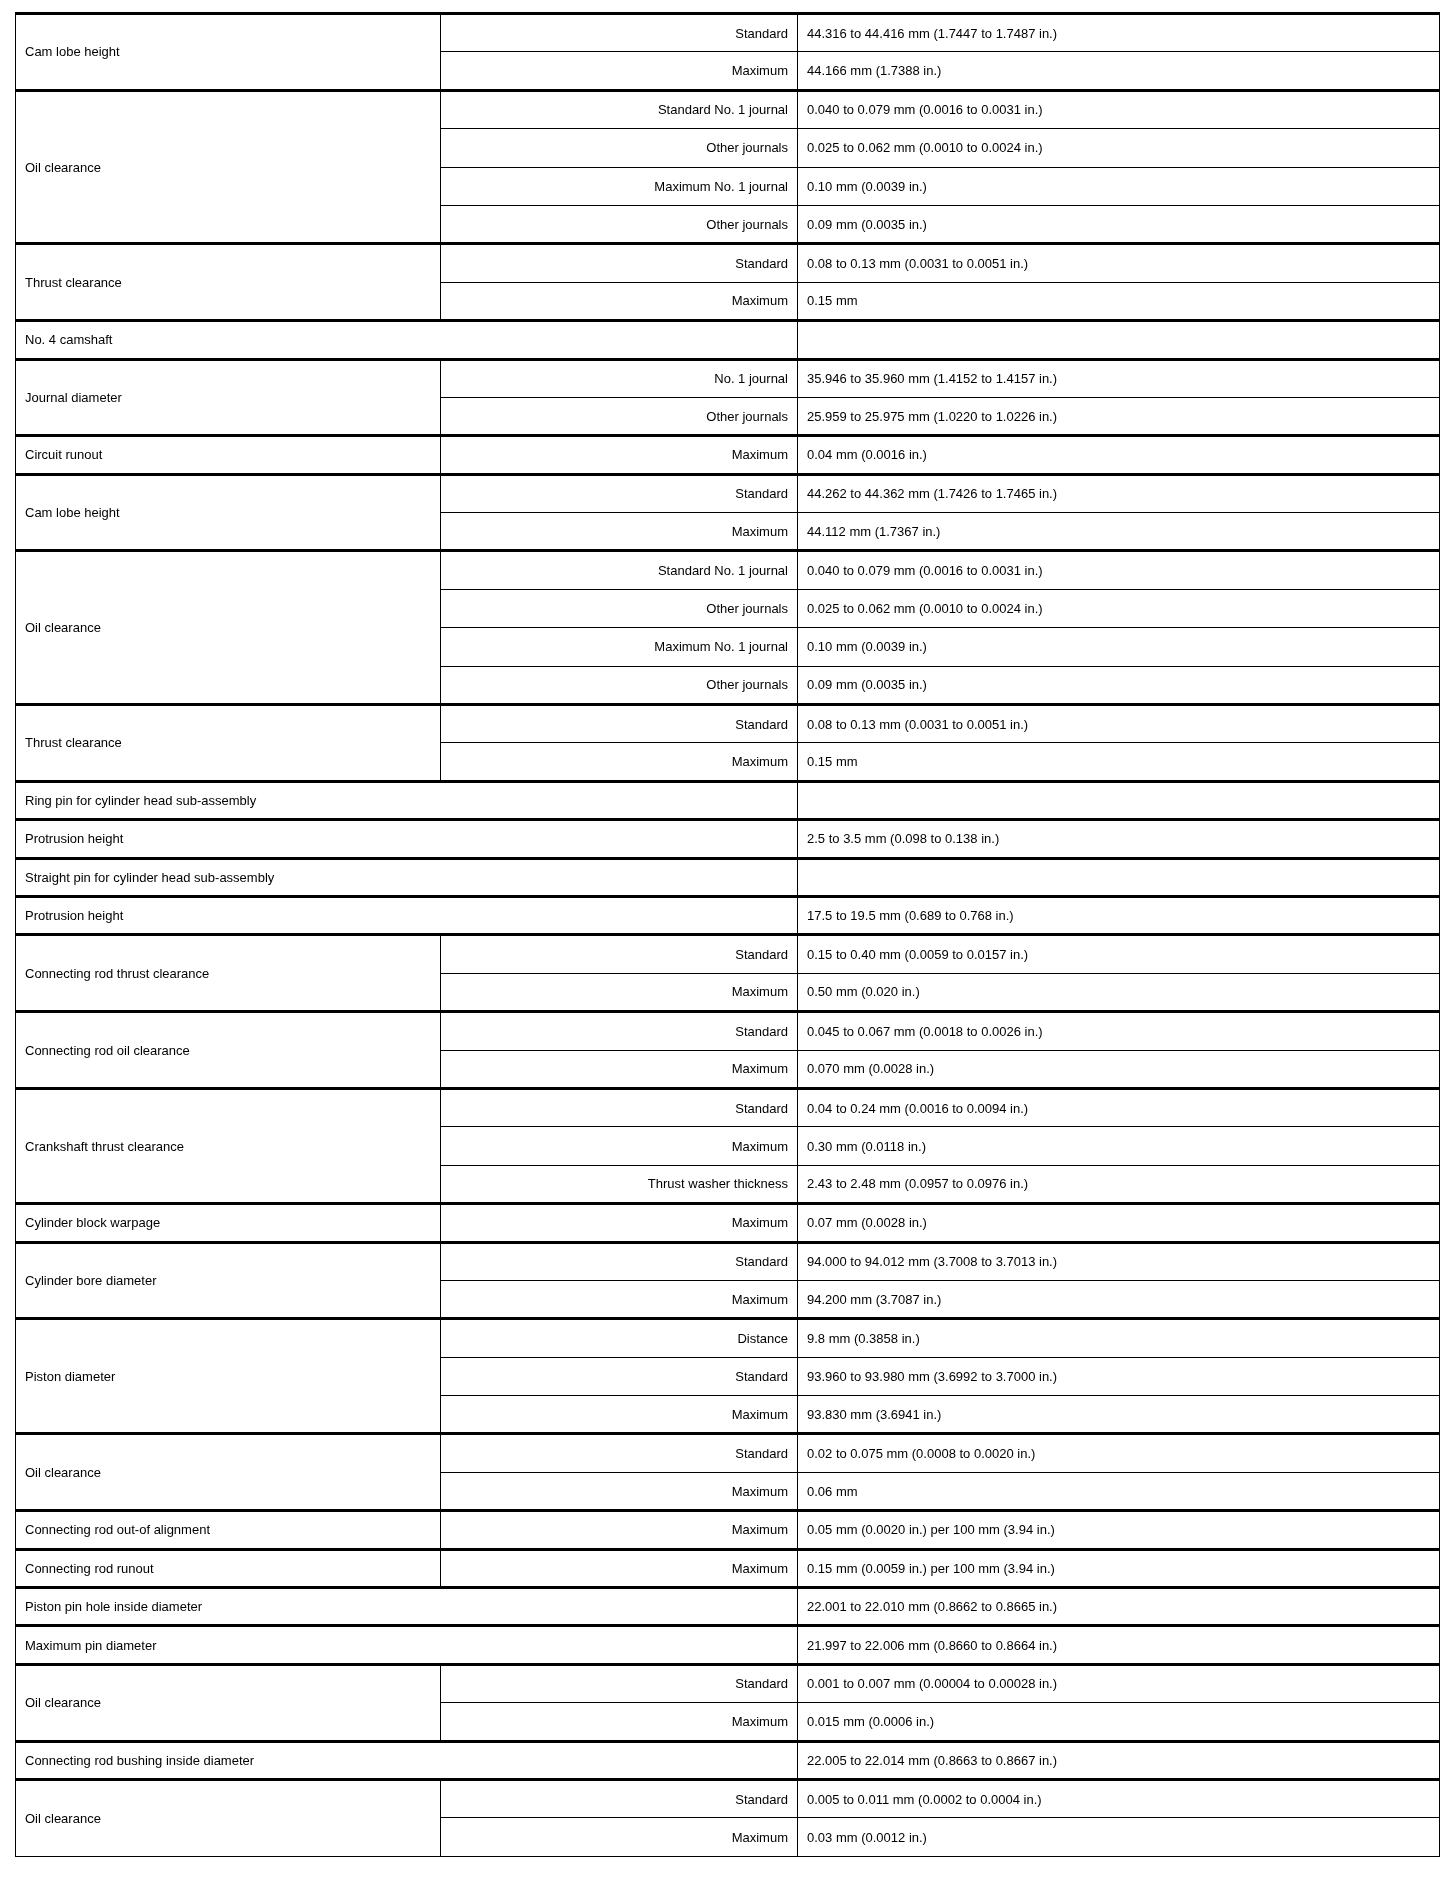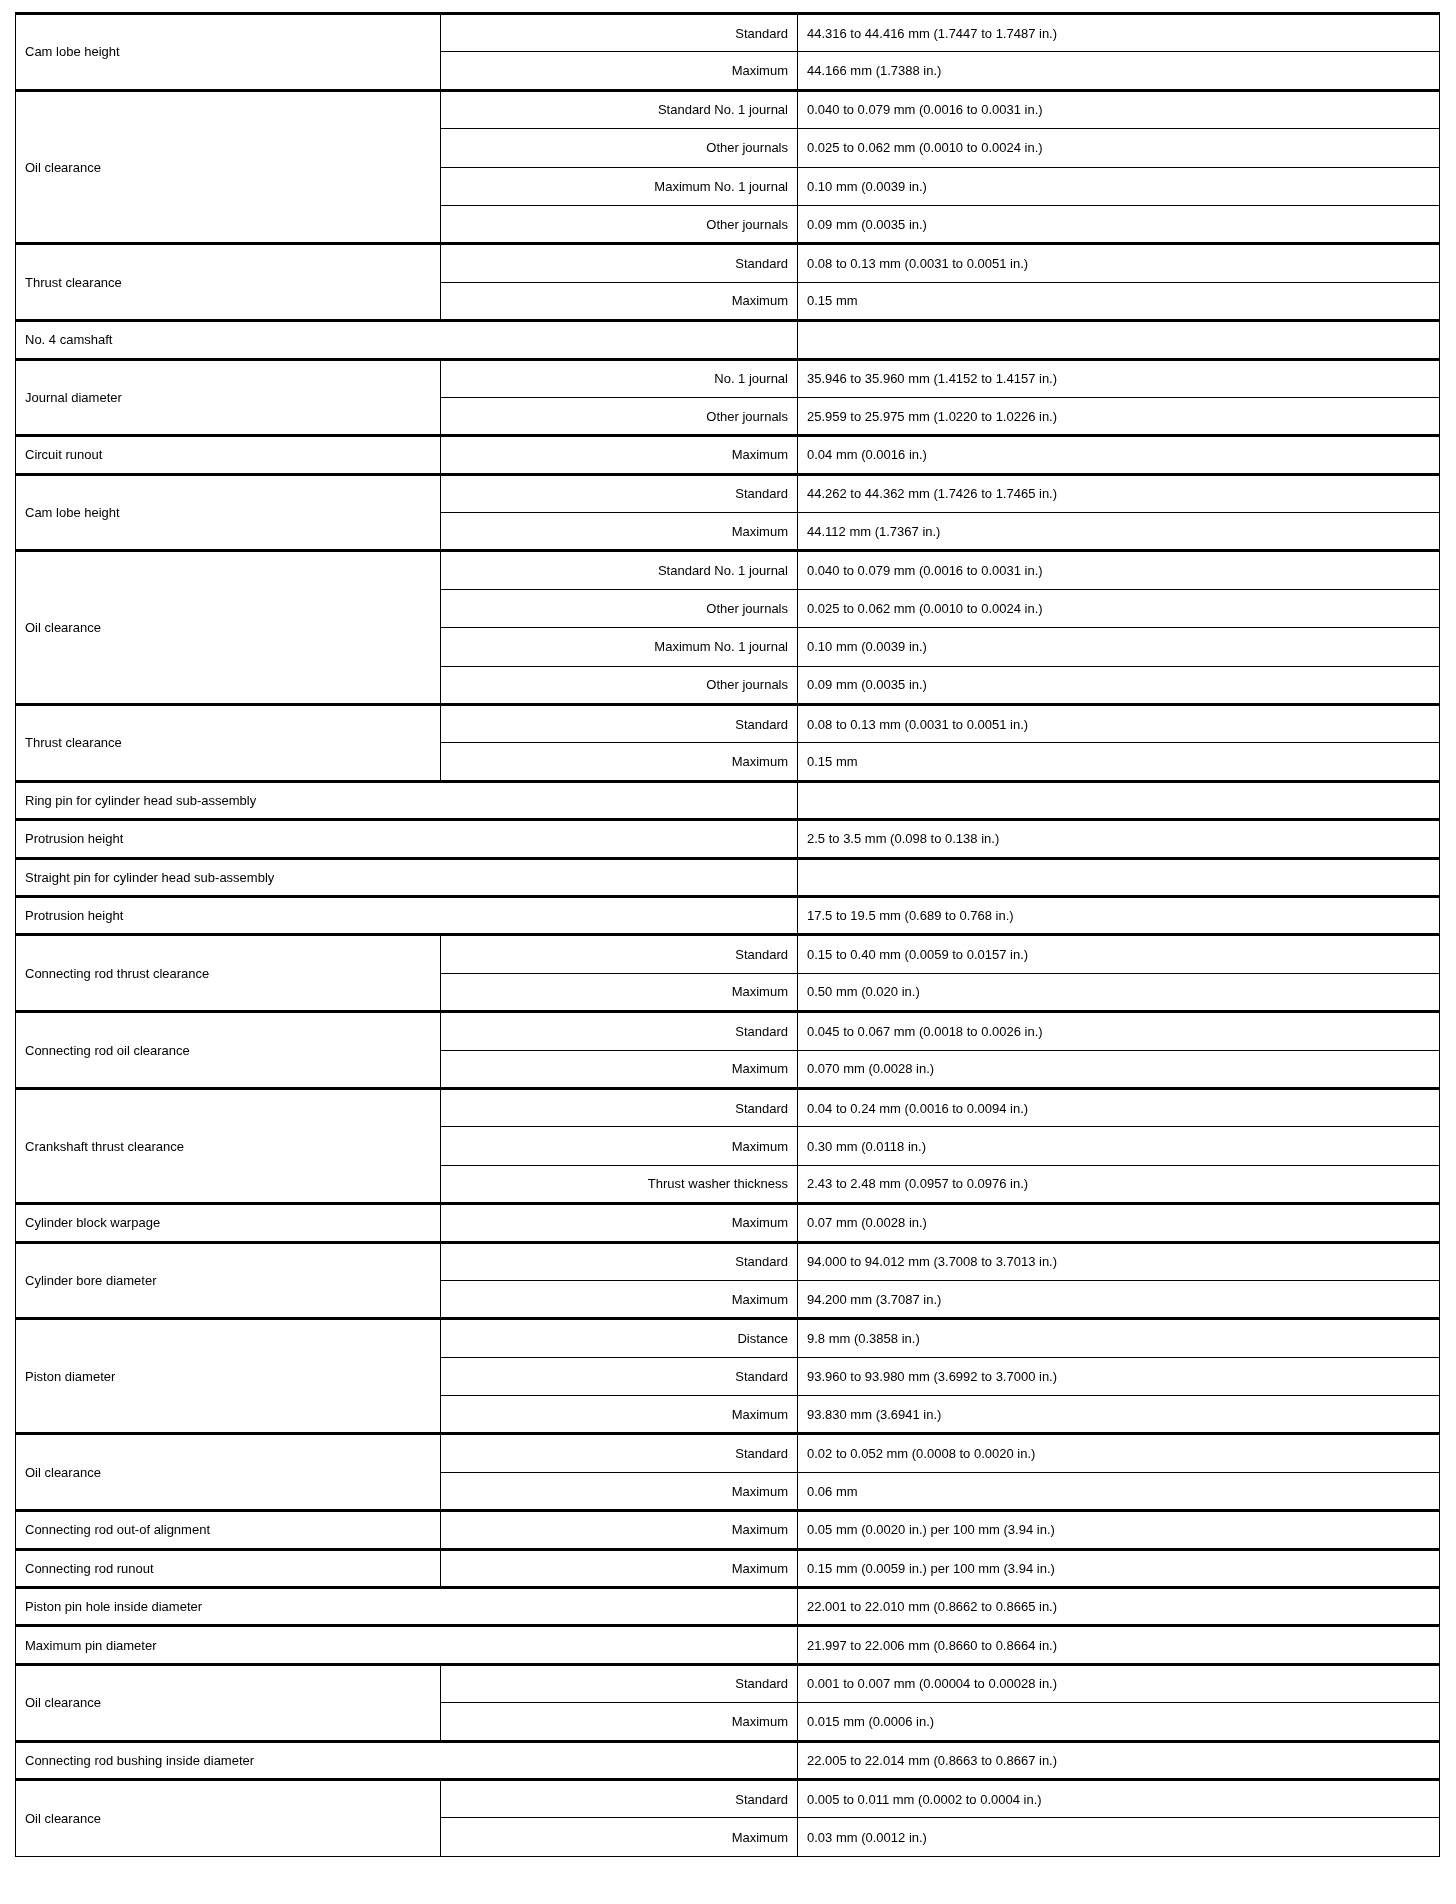--- a/index.html
+++ b/index.html
@@ -199,21 +199,21 @@
         <td class="sub">Standard</td>
         <td class="val">93.960 to 93.980 mm (3.6992 to 3.7000 in.)</td>
       </tr>
       <tr>
         <td class="sub">Maximum</td>
         <td class="val">93.830 mm (3.6941 in.)</td>
       </tr>
       <tr class="grp">
         <td rowspan="2" class="label">Oil clearance</td>
         <td class="sub">Standard</td>
-        <td class="val">0.02 to 0.052 mm (0.0008 to 0.0020 in.)</td>
+        <td class="val">0.02 to 0.075 mm (0.0008 to 0.0020 in.)</td>
       </tr>
       <tr>
         <td class="sub">Maximum</td>
         <td class="val">0.06 mm</td>
       </tr>
       <tr class="grp">
         <td rowspan="1" class="label">Connecting rod out-of alignment</td>
         <td class="sub">Maximum</td>
         <td class="val">0.05 mm (0.0020 in.) per 100 mm (3.94 in.)</td>
       </tr>

